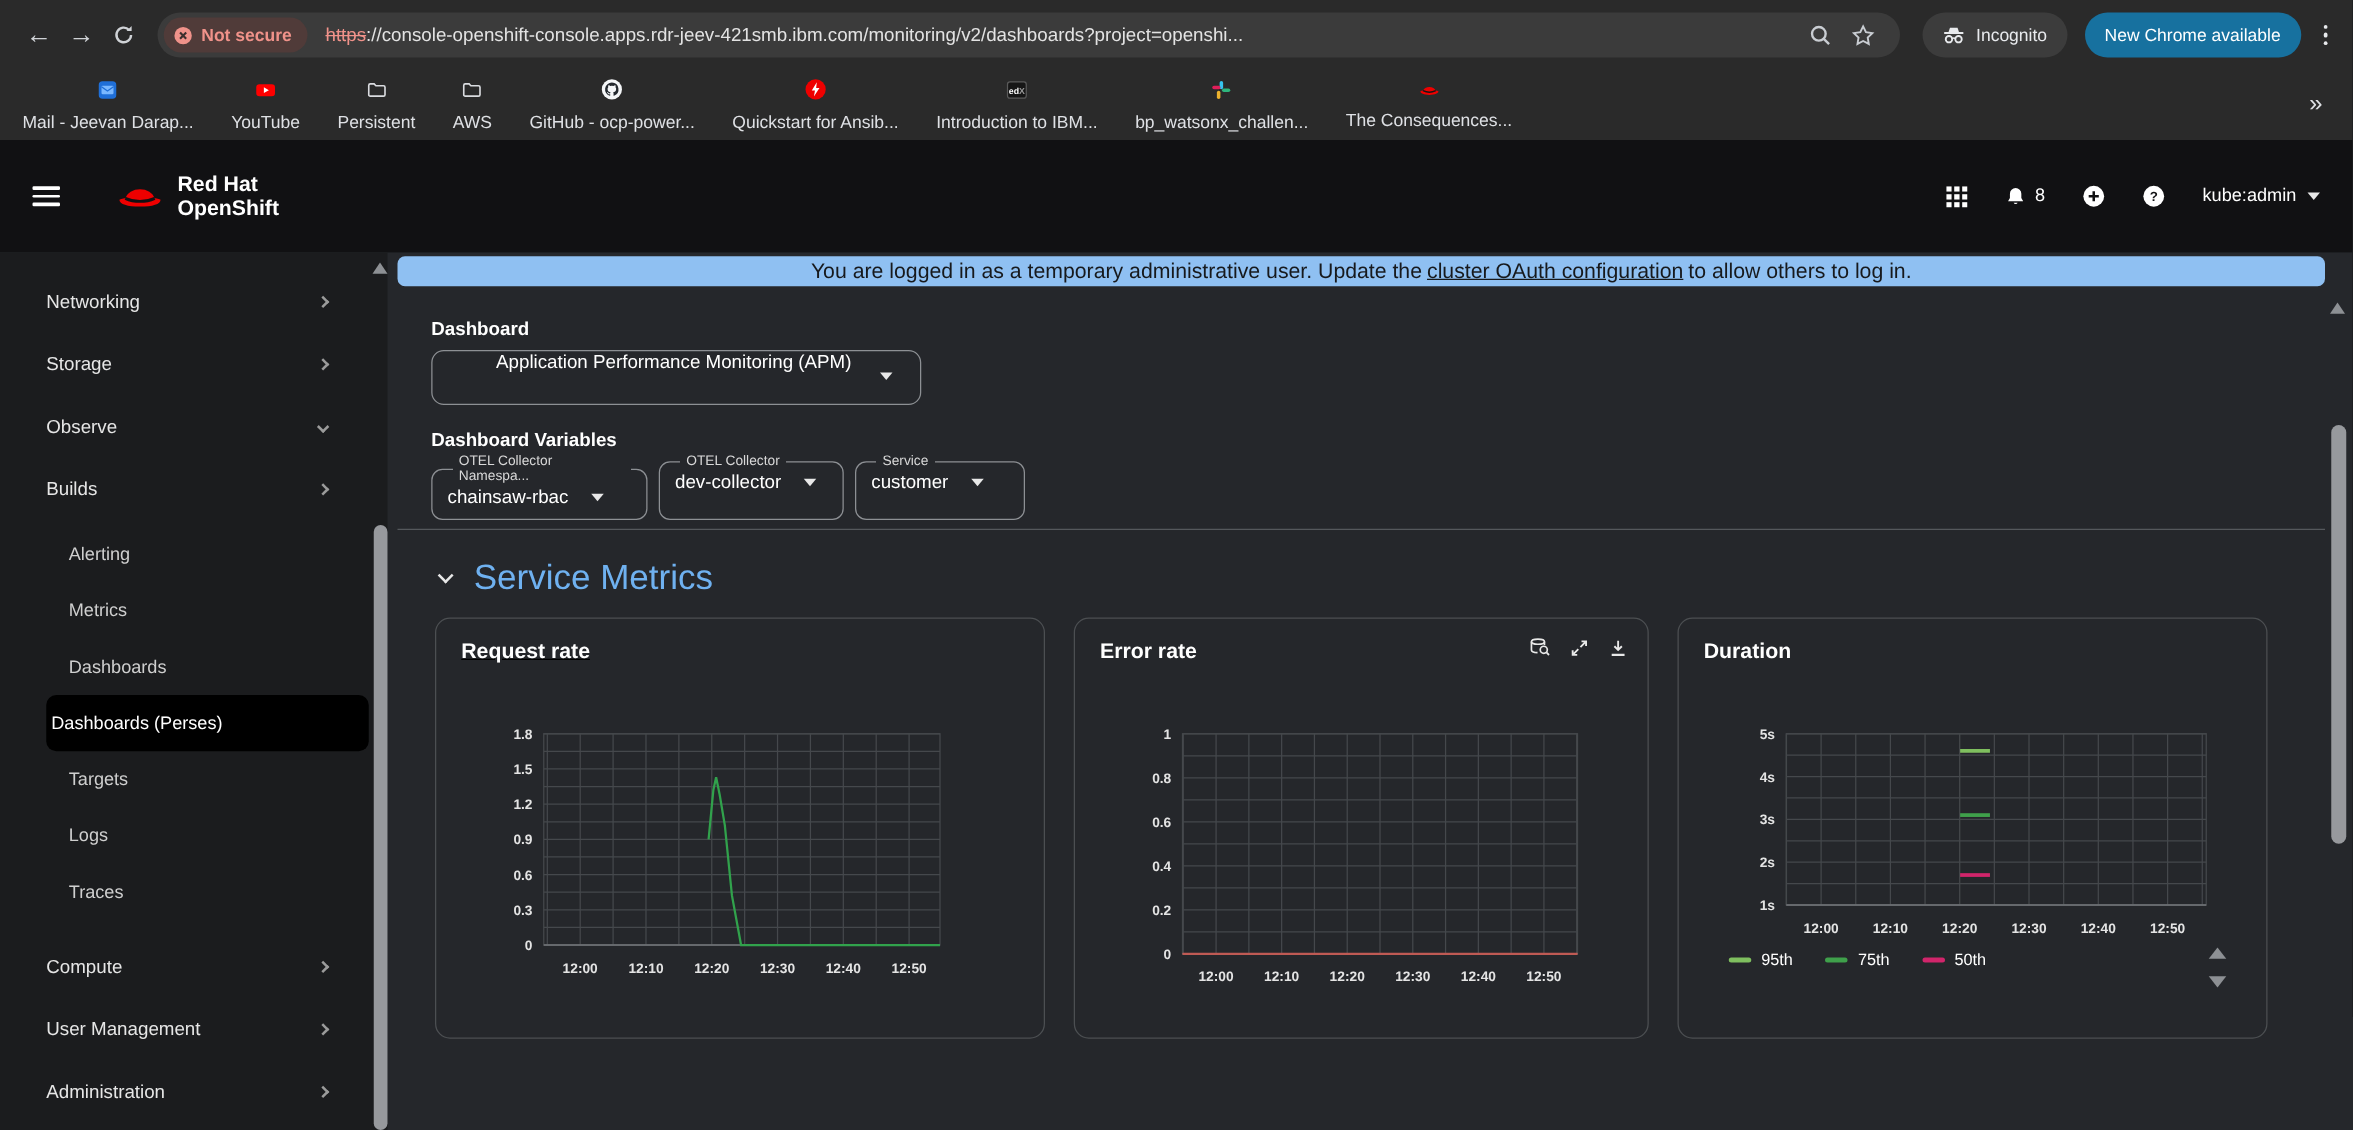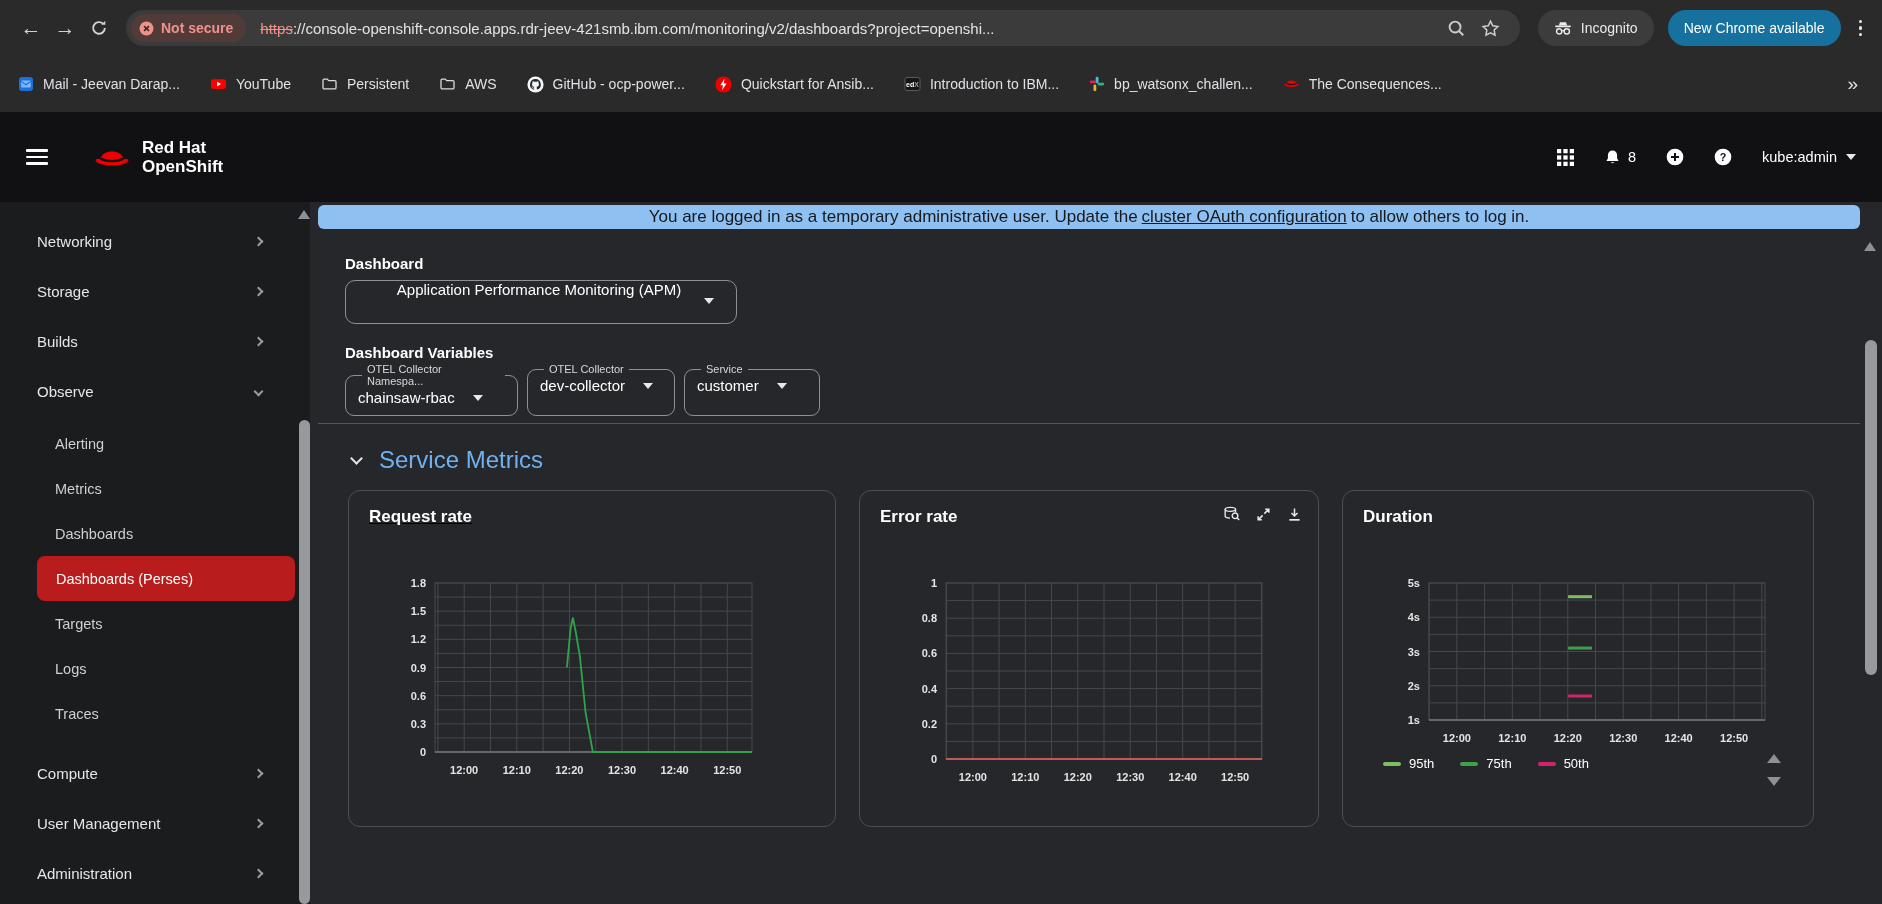--- a/index.html
+++ b/index.html
@@ -19,43 +19,43 @@
   .omni-ico { width:34px; height:30px; display:flex; align-items:center; justify-content:center; flex:none; }
   .chip { height:36px; background:#3c3c3c; border-radius:18px; display:flex; align-items:center;
     gap:9px; padding:0 16px; color:#e8eaed; font-size:14px; flex:none; margin-left:8px; }
   .update-pill { height:36px; background:#17719f; border-radius:18px; display:flex; align-items:center;
     padding:0 16px; color:#fff; font-size:14px; flex:none; margin-left:14px; }
   .dots { display:flex; flex-direction:column; gap:3px; margin-left:12px; padding:6px; flex:none; }
   .dots i { width:3.5px; height:3.5px; background:#e8eaed; border-radius:50%; }
 
   
   .bookmarks { height:56px; background:#2a2a2a; display:flex; align-items:center; padding:0 18px; gap:30px; }
-  .bm { display:flex; align-items:flex-start; gap:9px; color:#dfe1e5; font-size:14px; cursor:pointer; }
+  .bm { display:flex; align-items:center; gap:9px; color:#dfe1e5; font-size:14px; cursor:pointer;flex-direction:column; }
   .bm svg { flex:none; }
   .bm-overflow { margin-left:auto; color:#dfe1e5; font-size:19px; padding-right:6px; }
 
   
   .masthead { height:90px; background:#111113; display:flex; align-items:center; padding:0 26px; }
   .hamburger { width:22px; display:flex; flex-direction:column; gap:4px; cursor:pointer; }
   .hamburger i { height:2.5px; background:#fff; border-radius:1px; }
   .brand { display:flex; align-items:center; gap:10px; margin-left:44px; }
   .brand-text { color:#fff; font-weight:bold; font-size:17px; line-height:1.13; }
   .mast-right { margin-left:auto; display:flex; align-items:center; gap:30px; }
   .mast-ico { display:flex; align-items:center; gap:7px; color:#fff; font-size:14.5px; cursor:pointer; }
   .user-menu { display:flex; align-items:center; gap:9px; color:#fff; font-size:14.5px; cursor:pointer; }
 
   
   .page { position:relative; height:702px; display:flex; background:#25272b; }
   .sidebar { width:310px; height:100%; background:#1b1c1e; padding-top:14px; flex:none; }
   .nav-group { height:50px; display:flex; align-items:center; justify-content:space-between;
     padding:0 48px 0 37px; color:#e6e6e6; font-size:15px; cursor:pointer; }
   .nav-sub { height:45px; display:flex; align-items:center; padding-left:55px;
     color:#cfcfcf; font-size:14.5px; cursor:pointer; }
-  .nav-sub.selected { background:#b91c1c; border-radius:8px; margin:0 15px 0 37px;
-    padding-left:19px; color:#fff; }
+  .nav-sub.selected { background:#000000; border-radius:8px; margin:0 15px 0 37px;
+    padding-left:4px; color:#fff; }
   .sub-list { margin:5px 0 12px; }
 
   .chev { display:inline-block; width:7px; height:7px; border-right:2px solid #9b9b9b;
     border-bottom:2px solid #9b9b9b; }
   .chev.right { transform:rotate(-45deg); }
   .chev.down  { transform:rotate(45deg); }
 
   
   .tri-up { width:0; height:0; border-left:6px solid transparent; border-right:6px solid transparent;
     border-bottom:9px solid #8d9094; }
@@ -88,21 +88,21 @@
   fieldset.var { border:1px solid #8d9094; border-radius:9px; padding:1px 12px 9px 12px; }
   fieldset.var legend { font-size:11px; color:#d8d8d8; padding:0 5px; margin-left:4px; }
   .var-value { display:flex; align-items:center; color:#fff; font-size:15px; cursor:pointer; margin-top:1px; }
   .var-value .caret { margin-left:18px; }
   .w1 { width:173px; } .w2 { width:148px; } .w3 { width:136px; }
 
   .divider { height:1px; background:#55585c; margin:7px 22px 0 8px; }
 
   .section-head { margin:22px 0 0 42px; display:flex; align-items:center; gap:18px; }
   .section-head .chev { width:9px; height:9px; border-color:#e8e8e8; margin-top:-4px; cursor:pointer; }
-  .section-title { color:#6fb1f0; font-size:24px; }
+  .section-title { color:#6fb1f0; font-size:28px; }
 
   .panels { margin:16px 0 0 38px; display:flex; gap:23px; }
   .panel { height:337px; border:1px solid #4c4f52; border-radius:12px; padding:16px 20px;
     position:relative; }
   .p1 { width:488px;text-decoration:underline; } .p2 { width:460px; } .p3 { width:472px; }
   .panel-title { color:#fff; font-size:17px; font-weight:600; }
   svg.chart { margin:48px 0 0 20px; display:block; }
 
   .panel-actions { position:absolute; top:15px; right:16px; display:flex; gap:16px; }
   .panel-actions .act { color:#e8e8e8; cursor:pointer; display:flex; align-items:center; }
@@ -299,26 +299,26 @@
   <aside class="sidebar">
     <div class="nav-group">
       <span>Networking</span>
       <span class="chev right"></span>
     </div>
     <div class="nav-group">
       <span>Storage</span>
       <span class="chev right"></span>
     </div>
     <div class="nav-group">
+      <span>Observe</span>
+      <span class="chev down"></span>
+    </div>
+    <div class="nav-group">
       <span>Builds</span>
       <span class="chev right"></span>
-    </div>
-    <div class="nav-group">
-      <span>Observe</span>
-      <span class="chev down"></span>
     </div>
     <div class="sub-list">
       <div class="nav-sub">Alerting</div>
       <div class="nav-sub">Metrics</div>
       <div class="nav-sub">Dashboards</div>
       <div class="nav-sub selected">Dashboards (Perses)</div>
       <div class="nav-sub">Targets</div>
       <div class="nav-sub">Logs</div>
       <div class="nav-sub">Traces</div>
     </div>

